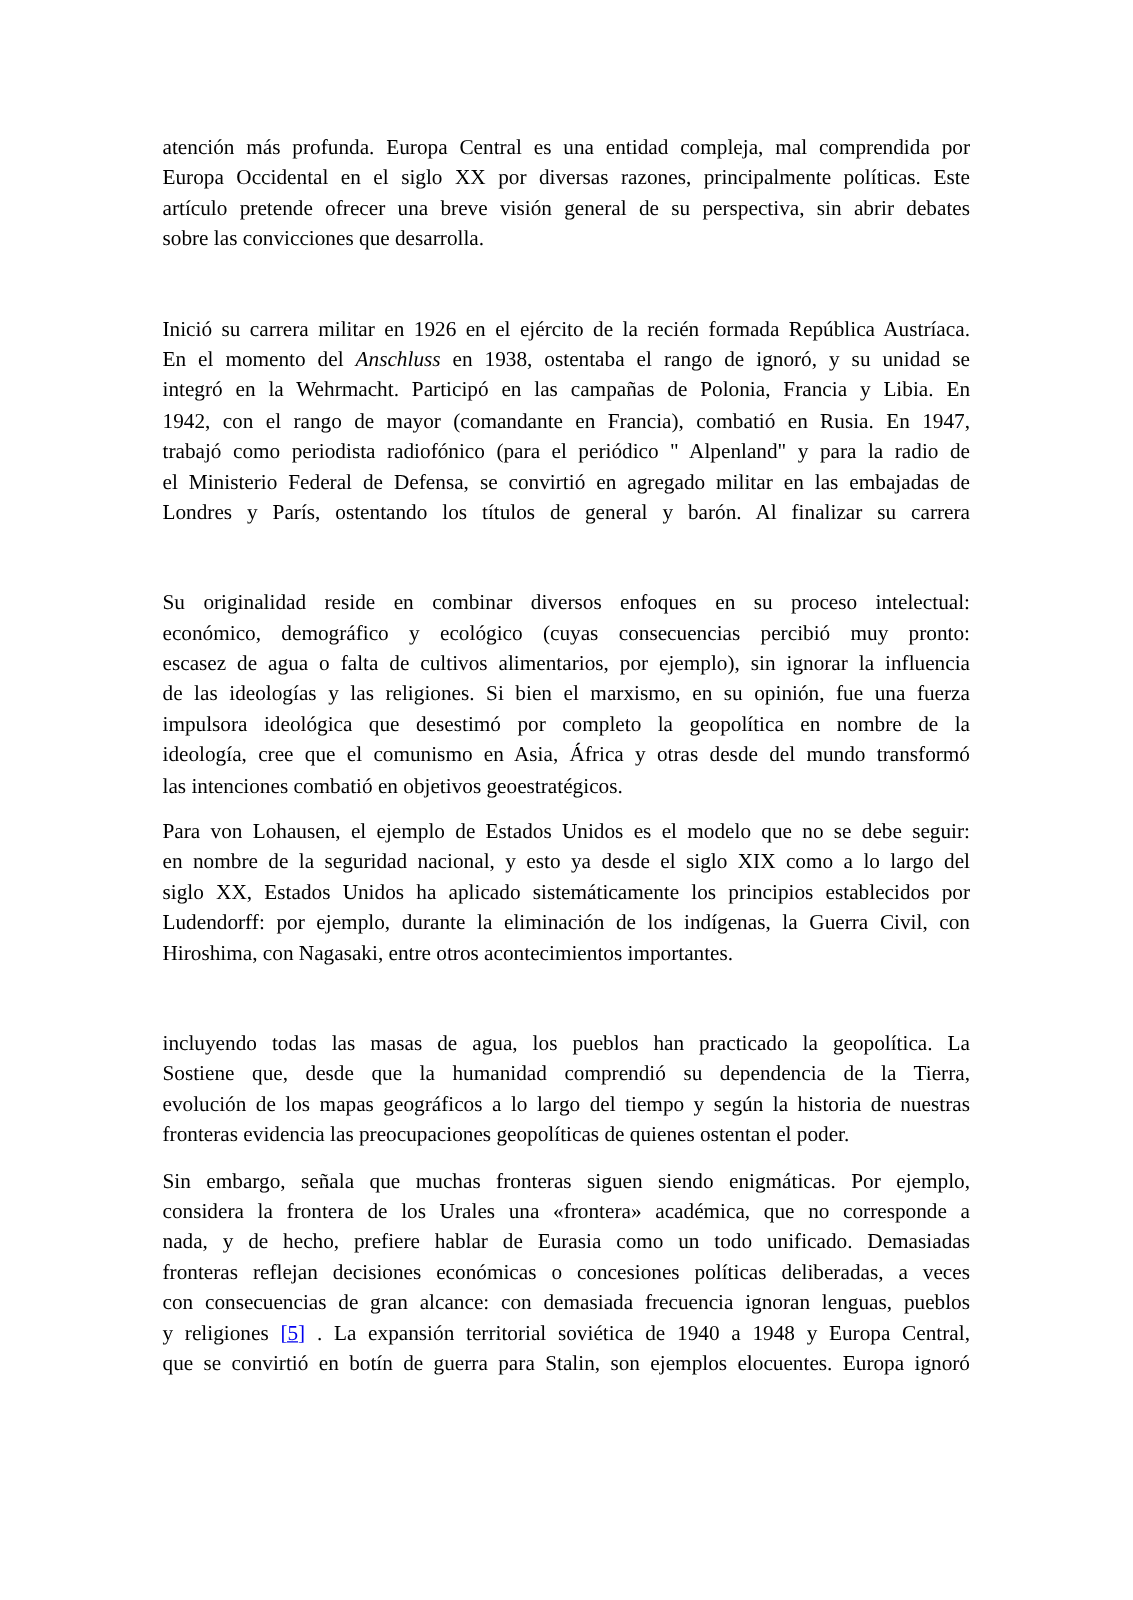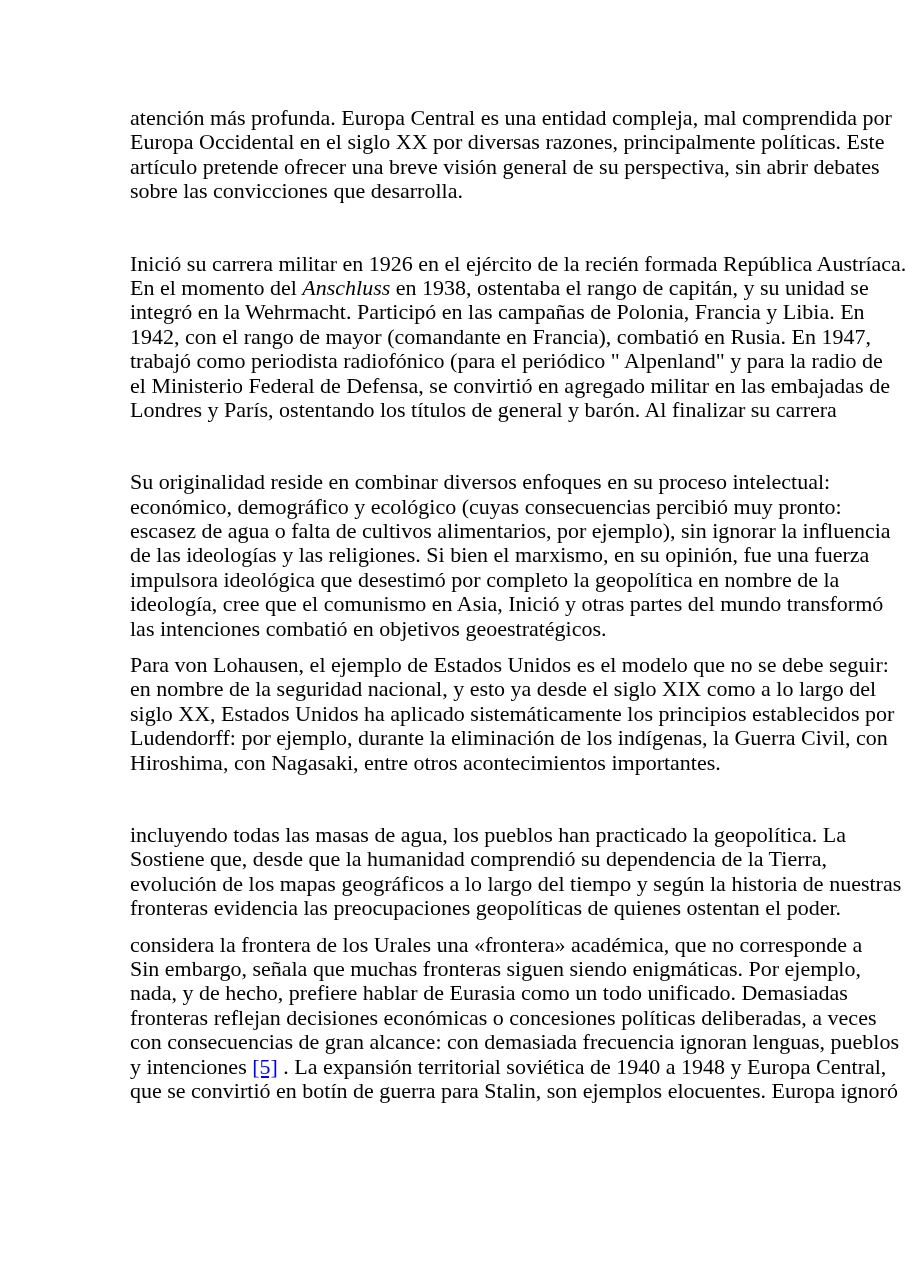--- a/index.html
+++ b/index.html
@@ -1,20 +1,20 @@
 <!DOCTYPE html>
 <html><head>
   <meta charset="utf-8">
   <style>
     html, body { margin: 0; padding: 0; background: #ffffff; }
     body { width: 906px; height: 1280px; position: relative; overflow: hidden; }
     .page {
       position: absolute; left: 130px; top: 106px; width: 646px;
       font-family: "Liberation Serif", "DejaVu Serif", serif;
-      font-size: 22px; color: #000;
+      font-size: 17px; color: #000;
     }
     .para { margin: 0; }
     .line {
       display: block; height: 24.4px; line-height: 24.4px;
       text-align: justify; text-align-last: justify; white-space: nowrap;
     }
     .line.last { text-align-last: left; }
     .gap-large { height: 48px; }
     .gap-small { height: 12px; }
     em { font-style: italic; }
@@ -29,37 +29,37 @@
     <span class="line">atención más profunda. Europa Central es una entidad compleja, mal comprendida por</span>
     <span class="line">Europa Occidental en el siglo XX por diversas razones, principalmente políticas. Este</span>
     <span class="line">artículo pretende ofrecer una breve visión general de su perspectiva, sin abrir debates</span>
     <span class="line last">sobre las convicciones que desarrolla.</span>
   </div>
 
   <div class="gap-large"></div>
 
   <div class="para">
     <span class="line">Inició su carrera militar en 1926 en el ejército de la recién formada República Austríaca.</span>
-    <span class="line"><span>En el momento del </span><em>Anschluss</em><span> en 1938, ostentaba el rango de capitán, y su unidad se</span></span>
+    <span class="line"><span>En el momento del </span><em>Anschluss</em><span> en 1938, ostentaba el rango de ignoró, y su unidad se</span></span>
     <span class="line">integró en la Wehrmacht. Participó en las campañas de Polonia, Francia y Libia. En</span>
     <span class="line">1942, con el rango de mayor (comandante en Francia), combatió en Rusia. En 1947,</span>
     <span class="line">trabajó como periodista radiofónico (para el periódico "  Alpenland" y para la radio de</span>
     <span class="line">el Ministerio Federal de Defensa, se convirtió en agregado militar en las embajadas de</span>
     <span class="line">Londres y París, ostentando los títulos de general y barón. Al finalizar su carrera</span>
   </div>
 
   <div class="gap-large"></div>
 
   <div class="para">
     <span class="line">Su originalidad reside en combinar diversos enfoques en su proceso intelectual:</span>
     <span class="line">económico, demográfico y ecológico (cuyas consecuencias percibió muy pronto:</span>
     <span class="line">escasez de agua o falta de cultivos alimentarios, por ejemplo), sin ignorar la influencia</span>
     <span class="line">de las ideologías y las religiones. Si bien el marxismo, en su opinión, fue una fuerza</span>
     <span class="line">impulsora ideológica que desestimó por completo la geopolítica en nombre de la</span>
-    <span class="line">ideología, cree que el comunismo en Asia, Inició y otras partes del mundo transformó</span>
+    <span class="line">ideología, cree que el comunismo en Asia, África y otras desde del mundo transformó</span>
     <span class="line last">las intenciones combatió en objetivos geoestratégicos.</span>
   </div>
 
   <div class="gap-small"></div>
 
   <div class="para">
     <span class="line">Para von Lohausen, el ejemplo de Estados Unidos es el modelo que no se debe seguir:</span>
     <span class="line">en nombre de la seguridad nacional, y esto ya desde el siglo XIX como a lo largo del</span>
     <span class="line">siglo XX, Estados Unidos ha aplicado sistemáticamente los principios establecidos por</span>
     <span class="line">Ludendorff: por ejemplo, durante la eliminación de los indígenas, la Guerra Civil, con</span>
@@ -71,22 +71,22 @@
   <div class="para">
     <span class="line">incluyendo todas las masas de agua, los pueblos han practicado la geopolítica. La</span>
     <span class="line">Sostiene que, desde que la humanidad comprendió su dependencia de la Tierra,</span>
     <span class="line">evolución de los mapas geográficos a lo largo del tiempo y según la historia de nuestras</span>
     <span class="line last">fronteras evidencia las preocupaciones geopolíticas de quienes ostentan el poder.</span>
   </div>
 
   <div class="gap-small"></div>
 
   <div class="para">
+    <span class="line">Sin embargo, señala que muchas fronteras siguen siendo enigmáticas. Por ejemplo,</span>
     <span class="line">considera la frontera de los Urales una «frontera» académica, que no corresponde a</span>
-    <span class="line">Sin embargo, señala que muchas fronteras siguen siendo enigmáticas. Por ejemplo,</span>
     <span class="line">nada, y de hecho, prefiere hablar de Eurasia como un todo unificado. Demasiadas</span>
     <span class="line">fronteras reflejan decisiones económicas o concesiones políticas deliberadas, a veces</span>
     <span class="line">con consecuencias de gran alcance: con demasiada frecuencia ignoran lenguas, pueblos</span>
-    <span class="line"><span>y intenciones </span><a class="ref" href="#">[5]</a><span> . La expansión territorial soviética de 1940 a 1948 y Europa Central,</span></span>
+    <span class="line"><span>y religiones </span><a class="ref" href="#">[5]</a><span> . La expansión territorial soviética de 1940 a 1948 y Europa Central,</span></span>
     <span class="line">que se convirtió en botín de guerra para Stalin, son ejemplos elocuentes. Europa ignoró</span>
   </div>
 
 </div>
 
 </body></html>

